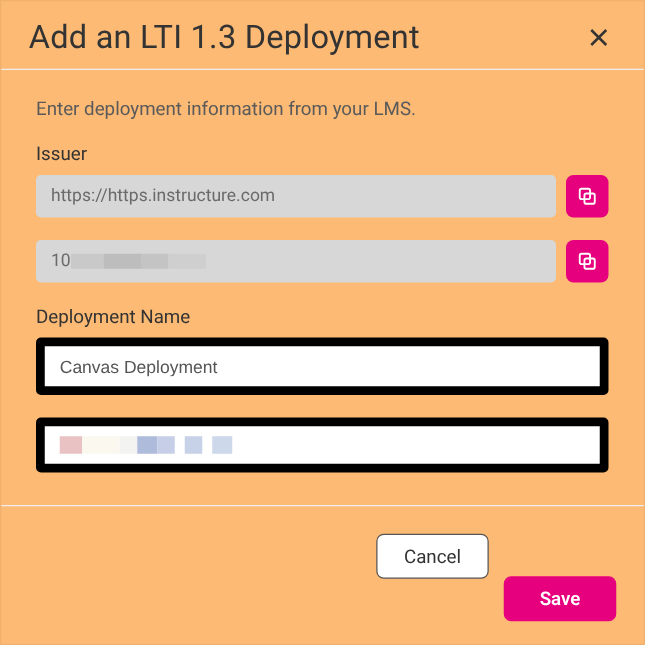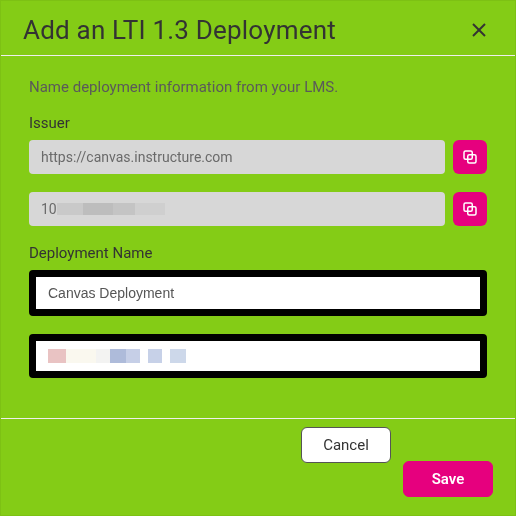--- a/index.html
+++ b/index.html
@@ -6,21 +6,21 @@
   html, body { margin:0; padding:0; }
   body {
     width:516px; height:516px;
     font-family: -apple-system, BlinkMacSystemFont, "Segoe UI", Roboto, "Helvetica Neue", Arial, sans-serif;
     background:#fff;
     color:#333;
     position:relative;
   }
   .dialog {
     width:516px; height:516px;
-    background:#84cc16;
+    background:#fdba74;
     display:flex; flex-direction:column;
     border:1px solid rgba(0,0,0,0.05);
   }
   .header {
     display:flex; align-items:center; justify-content:space-between;
     padding:14px 22px 10px 22px;
     border-bottom:1px solid #eee;
   }
   .title {
     font-size:26px;
@@ -80,21 +80,21 @@
     color:#555;
     background:#fff;
     min-height:36px;
   }
   .redact-strip {
     display:flex; height:14px; gap:0;
   }
   .redact-strip span { display:block; height:14px; }
   .footer {
     border-top:1px solid #eee;
-    padding:8px 22px 18px 22px;
+    padding:22px 22px 18px 22px;
     display:flex; justify-content:flex-end; gap:12px;
   }
   .btn {
     min-width:90px;
     height:36px;
     border-radius:6px;
     font-size:15px;
     display:flex; align-items:center; justify-content:center;
     cursor:pointer;
     padding:0 18px;
@@ -125,26 +125,26 @@
     <div class="title">Add an LTI 1.3 Deployment</div>
     <div class="close-btn">
       <svg viewBox="0 0 16 16">
           <line x1="2" y1="2" x2="14" y2="14"></line>
           <line x1="14" y1="2" x2="2" y2="14"></line>
         </svg>
     </div>
   </div>
 
   <div class="body">
-    <div class="instruction">Name deployment information from your LMS.</div>
+    <div class="instruction">Enter deployment information from your LMS.</div>
 
     <div class="field">
       <div class="field-label">Issuer</div>
       <div class="row">
-        <div class="readonly-box">https://canvas.instructure.com</div>
+        <div class="readonly-box">https://https.instructure.com</div>
         <div class="copy-btn">
           <svg viewBox="0 0 24 24">
             <rect x="9" y="9" width="11" height="11" rx="2"></rect>
             <rect x="4" y="4" width="11" height="11" rx="2"></rect>
           </svg>
         </div>
       </div>
     </div>
 
     <div class="field">

